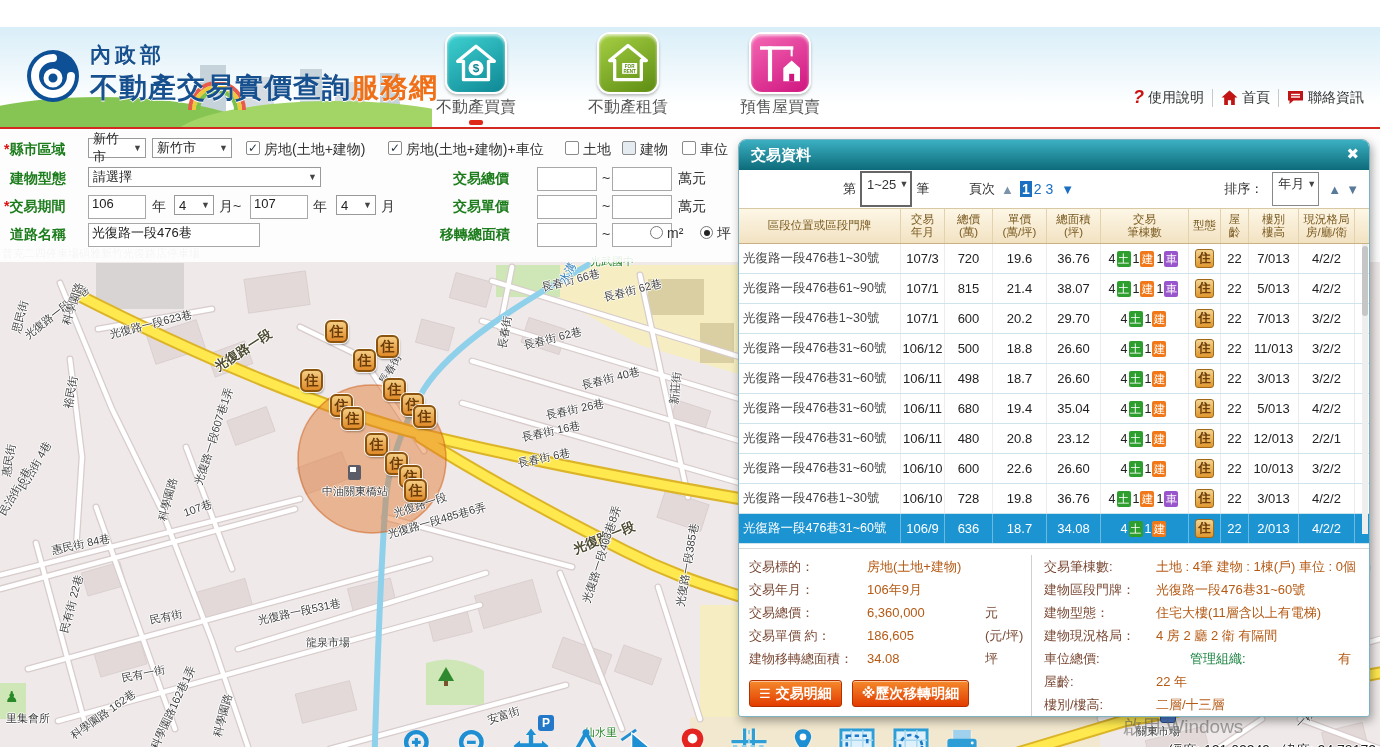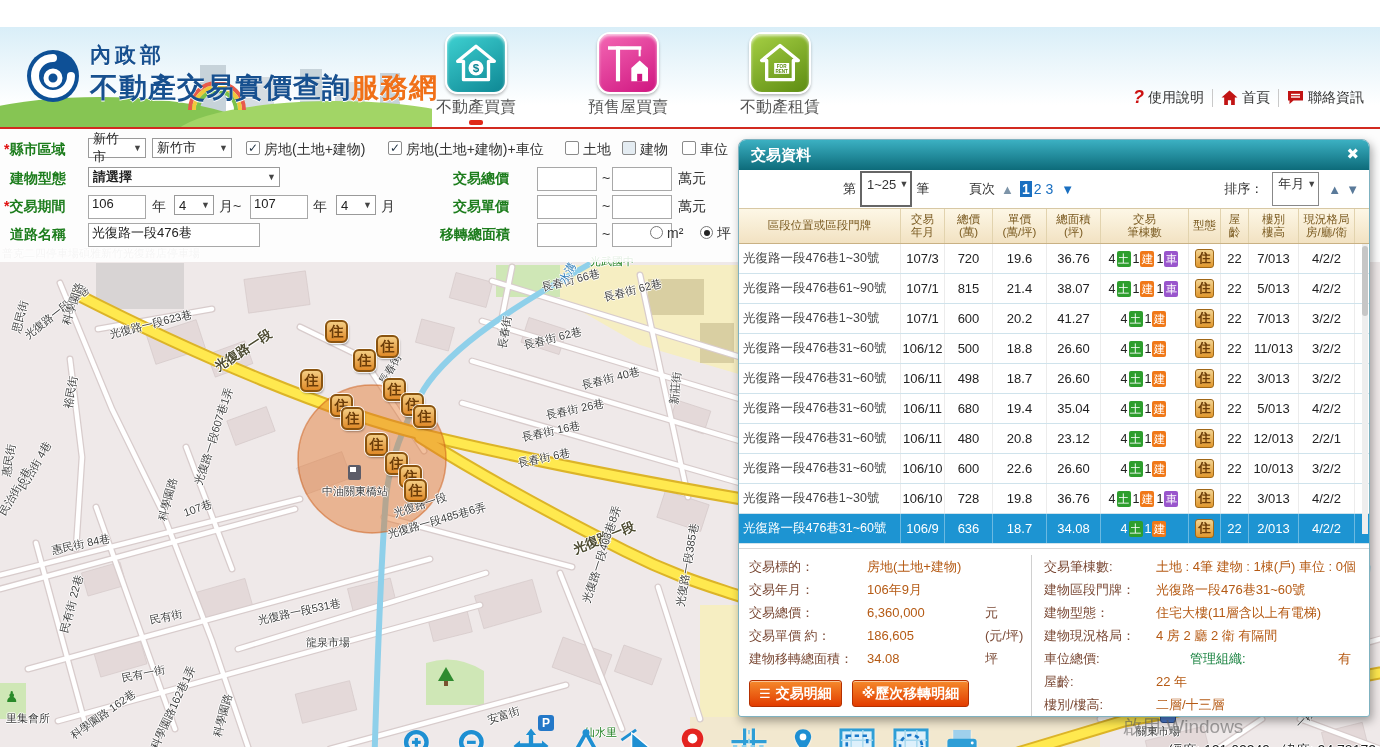--- a/index.html
+++ b/index.html
@@ -172,42 +172,42 @@
             <svg viewBox="0 0 60 60" width="50" height="50">
               <path d="M30 10 L8 28 H15 V50 H45 V28 H52 Z" fill="none" stroke="#fff" stroke-width="4" stroke-linejoin="round"></path>
               <circle cx="30" cy="36" r="9" fill="#fff"></circle>
               <text x="30" y="41" font-size="14" font-weight="bold" fill="#0e8794" text-anchor="middle">$</text>
             </svg>
           </div>
           <div class="nav-label">不動產買賣</div>
           <div class="under"></div>
         </div>
         <div class="nav-item">
+          <div class="nav-ico rent">
+            <svg viewBox="0 0 60 60" width="50" height="50">
+              <path d="M30 9 L8 27 H14 V50 H46 V27 H52 Z" fill="none" stroke="#fff" stroke-width="4" stroke-linejoin="round"></path>
+              <rect x="23" y="30" width="18" height="13" fill="#fff"></rect>
+              <text x="32" y="36" font-size="5.5" font-weight="bold" fill="#5d8c12" text-anchor="middle">FOR</text>
+              <text x="32" y="42" font-size="5.5" font-weight="bold" fill="#5d8c12" text-anchor="middle">RENT</text>
+            </svg>
+          </div>
+          <div class="nav-label">不動產租賃</div>
+          <div class="under"></div>
+        </div>
+        <div class="nav-item">
           <div class="nav-ico pre">
             <svg viewBox="0 0 60 60" width="50" height="50">
               <line x1="18" y1="10" x2="18" y2="52" stroke="#fff" stroke-width="5"></line>
               <line x1="6" y1="12" x2="46" y2="12" stroke="#fff" stroke-width="4"></line>
               <line x1="44" y1="12" x2="44" y2="22" stroke="#fff" stroke-width="2.5"></line>
               <path d="M34 36 L44 27 L54 36 V52 H34 Z" fill="#fff"></path>
               <rect x="41" y="43" width="6" height="9" fill="#cf1580"></rect>
             </svg>
           </div>
           <div class="nav-label">預售屋買賣</div>
-          <div class="under"></div>
-        </div>
-        <div class="nav-item">
-          <div class="nav-ico rent">
-            <svg viewBox="0 0 60 60" width="50" height="50">
-              <path d="M30 9 L8 27 H14 V50 H46 V27 H52 Z" fill="none" stroke="#fff" stroke-width="4" stroke-linejoin="round"></path>
-              <rect x="23" y="30" width="18" height="13" fill="#fff"></rect>
-              <text x="32" y="36" font-size="5.5" font-weight="bold" fill="#5d8c12" text-anchor="middle">FOR</text>
-              <text x="32" y="42" font-size="5.5" font-weight="bold" fill="#5d8c12" text-anchor="middle">RENT</text>
-            </svg>
-          </div>
-          <div class="nav-label">不動產租賃</div>
           <div class="under"></div>
         </div>
       </div>
     <div class="hdr-links" id="hdrLinks">
         <span class="hl">
           <span class="qmark">?</span>
           <span>使用說明</span>
         </span>
         <span class="hl-sep"></span>
         <span class="hl">
@@ -578,21 +578,21 @@
           <div class="f-abs f-cblabel" style="left: 406px; top: 12px;">房地(土地+建物)+車位</div>
           <div class="f-cb" style="left: 565px; top: 12px;"></div>
           <div class="f-abs f-cblabel" style="left: 583px; top: 12px;">土地</div>
           <div class="f-cb dis" style="left: 622px; top: 12px;"></div>
           <div class="f-abs f-cblabel" style="left: 640px; top: 12px;">建物</div>
           <div class="f-cb" style="left: 682px; top: 12px;"></div>
           <div class="f-abs f-cblabel" style="left: 700px; top: 12px; text-align: center;">車位</div>
         </div>
 
       <div class="f-abs f-label" style="left:10px;top:41px;">建物型態</div>
-      <div class="f-select" style="left:88px;top:38px;width:192px;font-weight:bold;">
+      <div class="f-select" style="left:88px;top:38px;width:233px;">
           <span>請選擇</span>
           <span class="car">▼</span>
         </div>
       <div class="f-abs f-label" style="left:453px;top:41px;">交易總價</div>
       <div class="f-input" style="left:537px;top:38px;width:60px;"></div>
       <div class="f-abs f-unit" style="left:602px;top:41px;">~</div>
       <div class="f-input" style="left:612px;top:38px;width:60px;"></div>
       <div class="f-abs f-unit" style="left:678px;top:41px;">萬元</div>
 
       <div class="f-abs" style="left:4px;top:69px;"><span class="f-star">*</span><span class="f-label">交易期間</span></div>
@@ -710,21 +710,21 @@
             </div>
             <div class="td">22</div>
             <div class="td">5/013</div>
             <div class="td">4/2/2</div>
           </div>
           <div class="trow">
             <div class="td addr">光復路一段476巷1~30號</div>
             <div class="td">107/1</div>
             <div class="td">600</div>
             <div class="td">20.2</div>
-            <div class="td">41.27</div>
+            <div class="td">29.70</div>
             <div class="td">
               <span class="cnt-num">4</span>
               <span class="badge b土">土</span>
               <span class="cnt-num">1</span>
               <span class="badge b建">建</span>
             </div>
             <div class="td">
               <span class="tbadge">住</span>
             </div>
             <div class="td">22</div>

